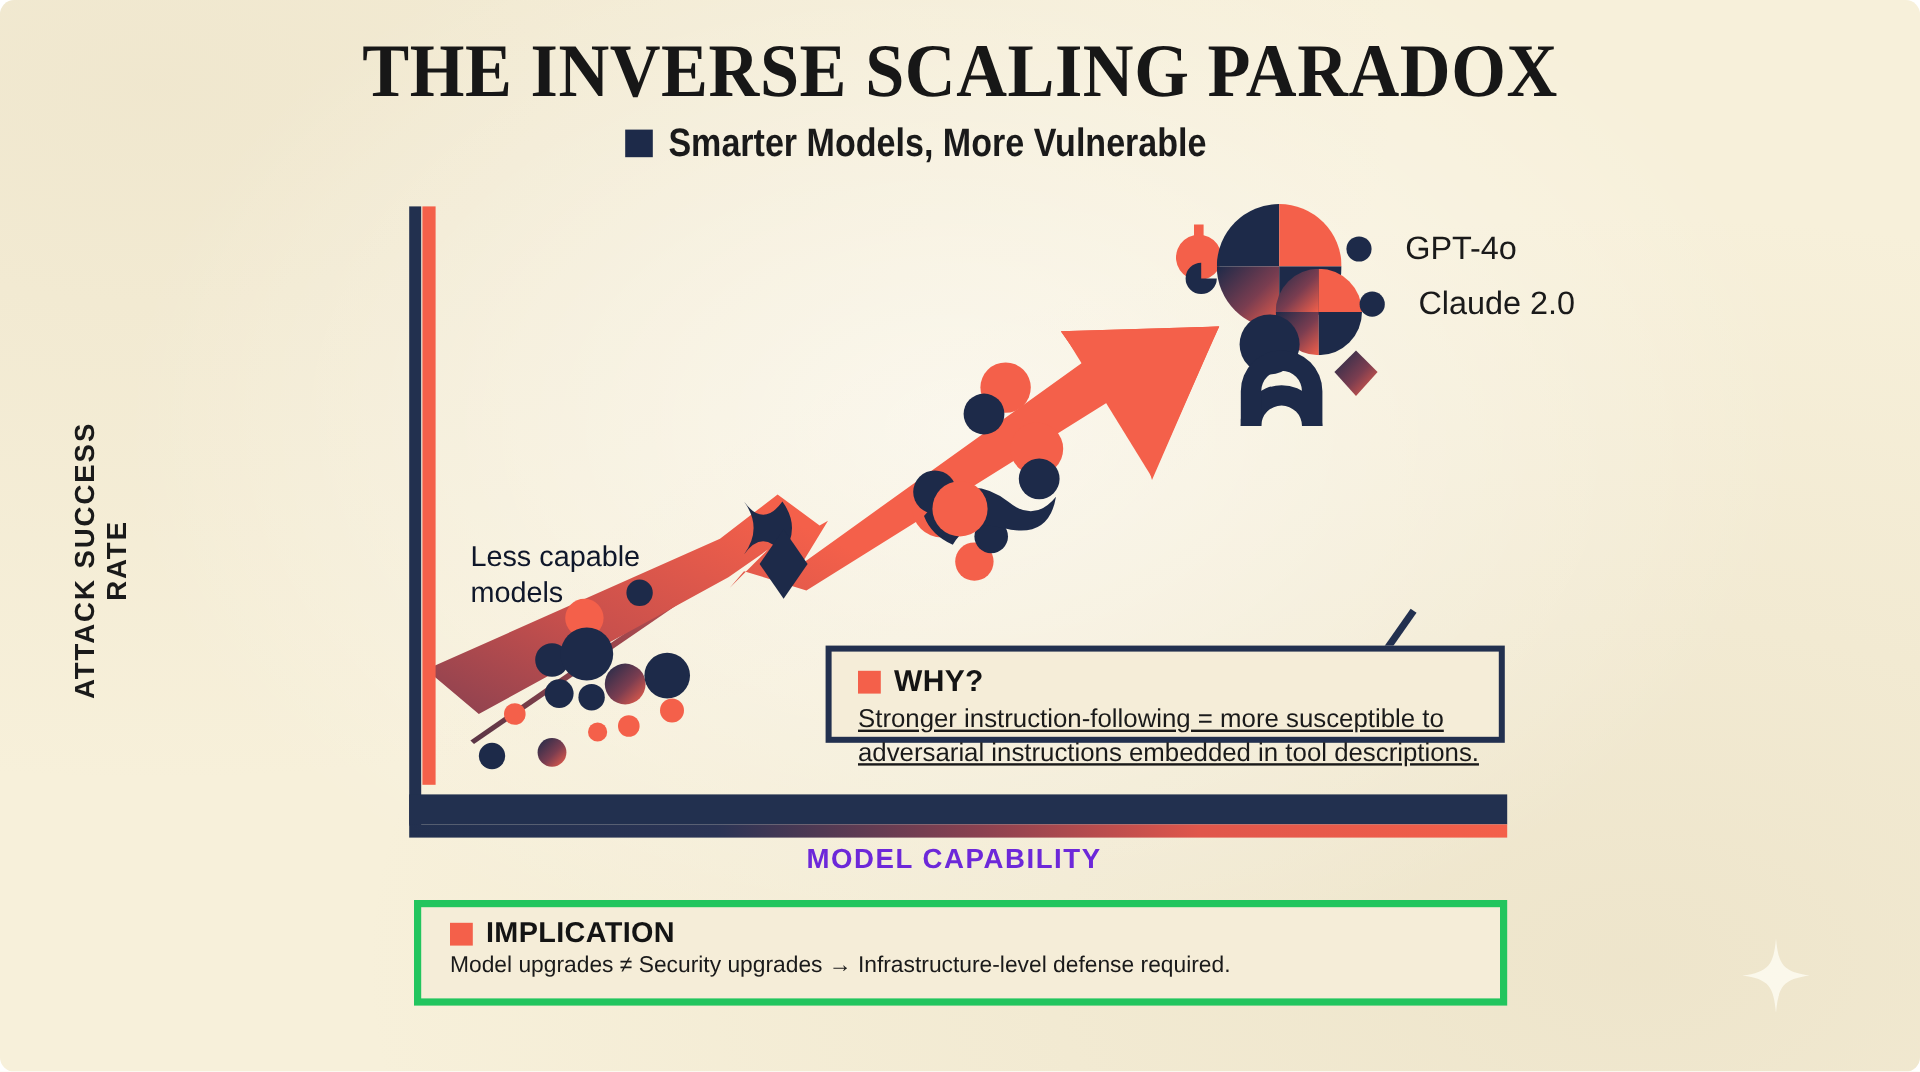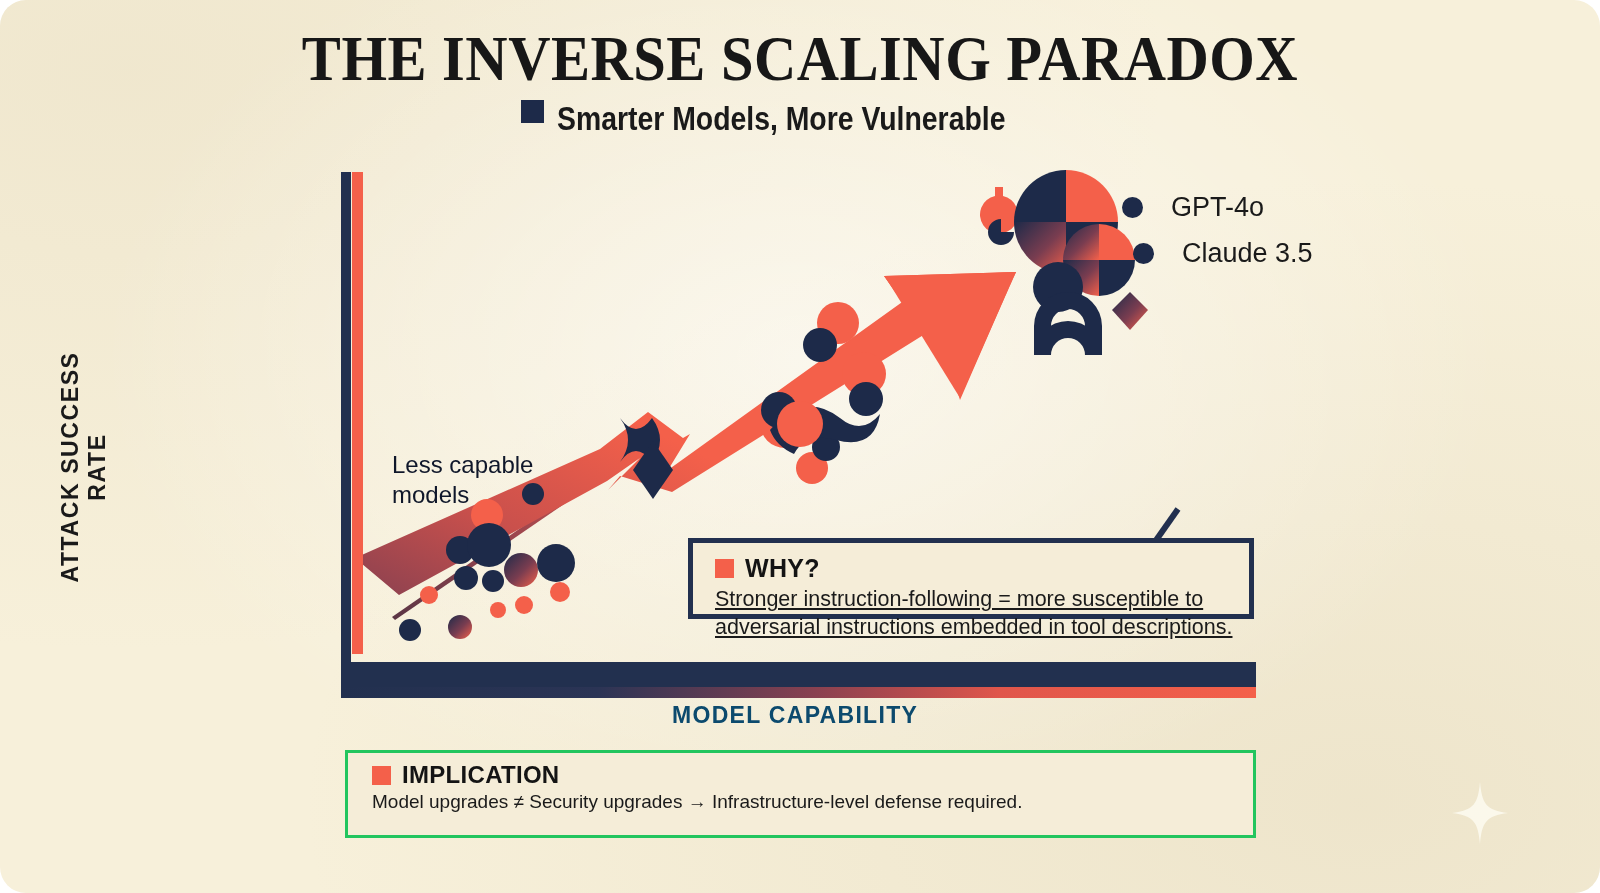--- a/index.html
+++ b/index.html
@@ -1,21 +1,21 @@
 <!DOCTYPE html>
 <html><head>
 <meta charset="utf-8">
 <style>
   html,body{margin:0;padding:0;background:#ffffff;}
   body{width:1600px;height:893px;overflow:hidden;font-family:"Liberation Sans",sans-serif;}
 
   #canvas{
     position:relative;width:1600px;height:893px;
     background:#F7F0DA;
-    border-radius:26px;
+    border-radius:12px;
     overflow:hidden;
   }
   
   #paper-texture{
     position:absolute;inset:0;
     background:
       radial-gradient(ellipse at 50% 40%, rgba(255,255,255,0.55) 0%, rgba(255,255,255,0) 62%),
       radial-gradient(ellipse at 85% 90%, rgba(214,200,165,0.28) 0%, rgba(214,200,165,0) 55%),
       radial-gradient(ellipse at 8% 8%, rgba(214,200,165,0.22) 0%, rgba(214,200,165,0) 50%);
     pointer-events:none;
@@ -27,21 +27,21 @@
     font-family:"Liberation Serif",serif;
     font-weight:bold;
     font-size:63px;
     letter-spacing:.5px;
     color:#171717;
     transform:scaleX(.93);
     line-height:1.05;
     white-space:nowrap;
   }
   #subtitle-row{
-    display:flex;justify-content:center;gap:13px;
+    display:flex;align-items:center;justify-content:center;gap:13px;
     margin-top:8px;
   }
   #subtitle-bullet{width:23px;height:23px;background:#1D2A49;display:block;}
   #subtitle{
     font-family:"Liberation Sans",sans-serif;
     font-weight:bold;font-size:33px;color:#1A1A1A;
     transform:scaleX(.86);transform-origin:left center;
     white-space:nowrap;
   }
 
@@ -53,21 +53,21 @@
     background:linear-gradient(90deg,#22304F 0%,#2B3455 28%,#8A4150 52%,#E0564B 72%,#F4604A 100%);}
 
   #y-axis-label{
     position:absolute;left:-66px;top:440px;width:300px;
     transform:rotate(-90deg);
     font-weight:bold;font-size:23px;letter-spacing:1.6px;color:#1A1A1A;
     text-align:center;
   }
   #x-axis-label{
     position:absolute;left:672px;top:702px;
-    font-weight:bold;font-size:23px;letter-spacing:1.3px;color:#0c4a6e;
+    font-weight:bold;font-size:23px;letter-spacing:1.3px;color:#6d28d9;
     white-space:nowrap;
     text-align:center;
   }
 
   
   #less-capable{
     position:absolute;left:392px;top:450px;
     font-size:24px;color:#0f172a;line-height:1.25;width:170px;
   }
 
@@ -85,21 +85,21 @@
     box-sizing:border-box;padding:11px 0 0 22px;
   }
   #why-head{display:flex;align-items:center;gap:11px;}
   #why-bullet{width:19px;height:19px;background:#F4604A;display:block;}
   #why-title{font-weight:bold;font-size:25px;color:#141414;letter-spacing:.3px;}
   #why-body{font-size:21.5px;color:#1A1A1A;line-height:1.3;margin-top:3px;max-width:536px;text-decoration:underline;}
 
   
   #implication-box{
     position:absolute;left:345px;top:750px;width:911px;height:88px;
-    border:3px solid #22c55e;background:#F5EDD8;
+    border:6px solid #22c55e;background:#F5EDD8;
     box-sizing:border-box;padding:8px 0 0 24px;
   }
   #imp-head{display:flex;align-items:center;gap:11px;}
   #imp-bullet{width:19px;height:19px;background:#F4604A;display:block;}
   #imp-title{font-weight:bold;font-size:24px;color:#141414;letter-spacing:.3px;}
   #imp-body{font-size:19px;color:#1A1A1A;margin-top:2px;white-space:nowrap;}
 
   
   #sparkle{position:absolute;left:1452px;top:782px;width:56px;height:62px;opacity:.75;}
 
@@ -251,21 +251,21 @@
   <div id="x-axis-label">MODEL CAPABILITY</div>
 
   <div id="less-capable">Less capable models</div>
 
   <div class="legend-row" id="legend-gpt4o">
     <span class="legend-dot"></span>
     <span class="legend-text">GPT-4o</span>
   </div>
   <div class="legend-row" id="legend-claude">
     <span class="legend-dot"></span>
-    <span class="legend-text">Claude 3.5</span>
+    <span class="legend-text">Claude 2.0</span>
   </div>
 
   <div id="why-box">
     <div id="why-head">
       <span id="why-bullet"></span>
       <span id="why-title">WHY?</span>
     </div>
     <div id="why-body">Stronger instruction-following = more susceptible to adversarial instructions embedded in tool descriptions.</div>
   </div>
 

